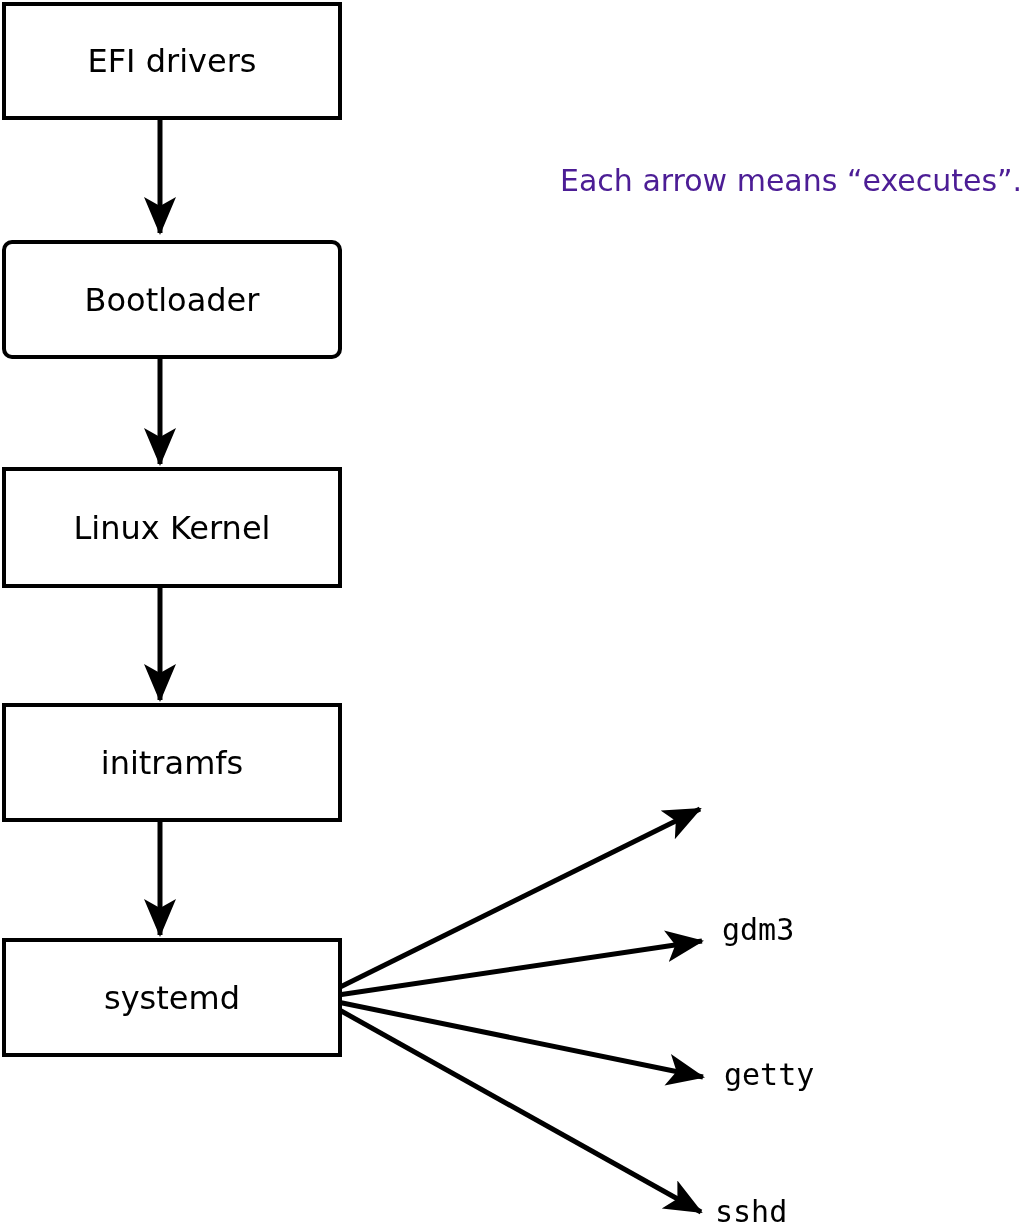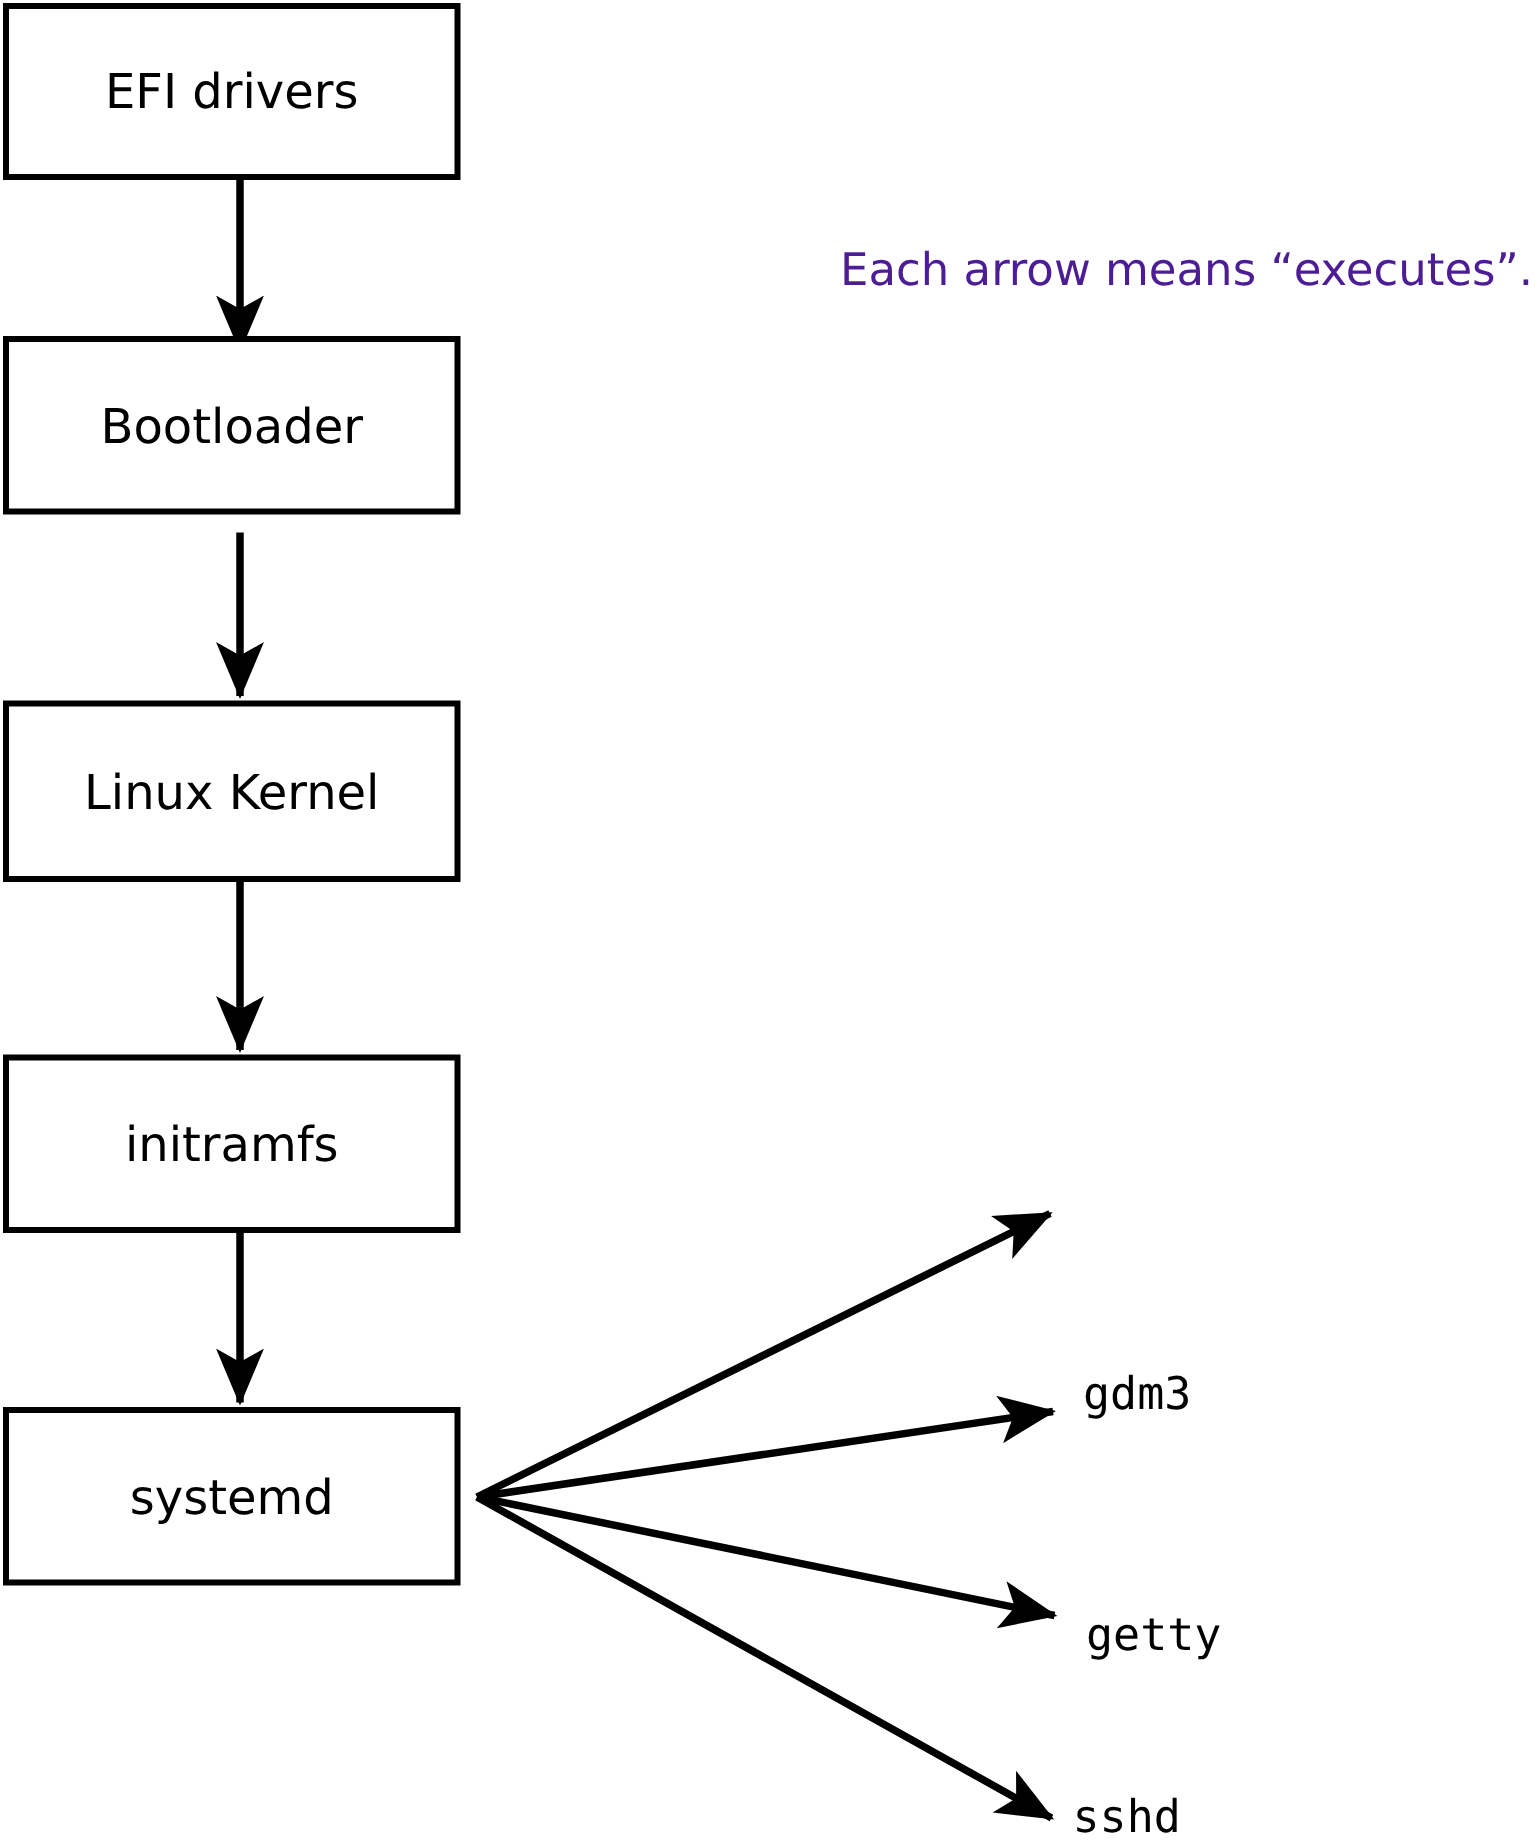--- a/index.html
+++ b/index.html
@@ -18,32 +18,32 @@
     width: 1023px; height: 1230px;
   }
   .edge {
     stroke: #000000;
     stroke-width: 5;
     fill: none;
   }
   .node {
     position: absolute;
     left: 2px;
-    width: 305px;
+    width: 340px;
     box-sizing: border-box;
     border: 4px solid #000000;
     background: #ffffff;
     display: flex;
     align-items: center;
     justify-content: center;
     font-size: 32px;
     color: #000000;
   }
   .node-efi       { top: 2px;   height: 118px; }
-  .node-boot      { top: 224px; height: 119px; }
+  .node-boot      { top: 240px; height: 119px; border-radius: 10px; }
   .node-kernel    { top: 467px; height: 121px; }
   .node-initramfs { top: 703px; height: 119px; }
   .node-systemd   { top: 938px; height: 119px; }
   .note {
     position: absolute;
     left: 560px;
     top: 162px;
     font-size: 30px;
     line-height: 38px;
     white-space: nowrap;
@@ -52,21 +52,21 @@
   .proc-label {
     position: absolute;
     font-family: "DejaVu Sans Mono", "Liberation Mono", monospace;
     font-size: 30px;
     line-height: 30px;
     white-space: nowrap;
     color: #000000;
   }
   .proc-journal { left: 722px; top: 774px; }
   .proc-gdm3    { left: 722px; top: 915px; text-align: right; }
-  .proc-getty   { left: 724px; top: 1060px; margin-top: 16px; }
+  .proc-getty   { left: 724px; top: 1060px; }
   .proc-sshd    { left: 715px; top: 1197px; }
 </style>
 </head>
 <body>
 
 <div class="canvas">
 
   <svg class="arrows-layer" viewBox="0 0 1023 1230" xmlns="http://www.w3.org/2000/svg">
     <defs>
       <marker id="arrowhead" markerUnits="userSpaceOnUse" markerWidth="40" markerHeight="34" refX="36" refY="16" orient="auto">

